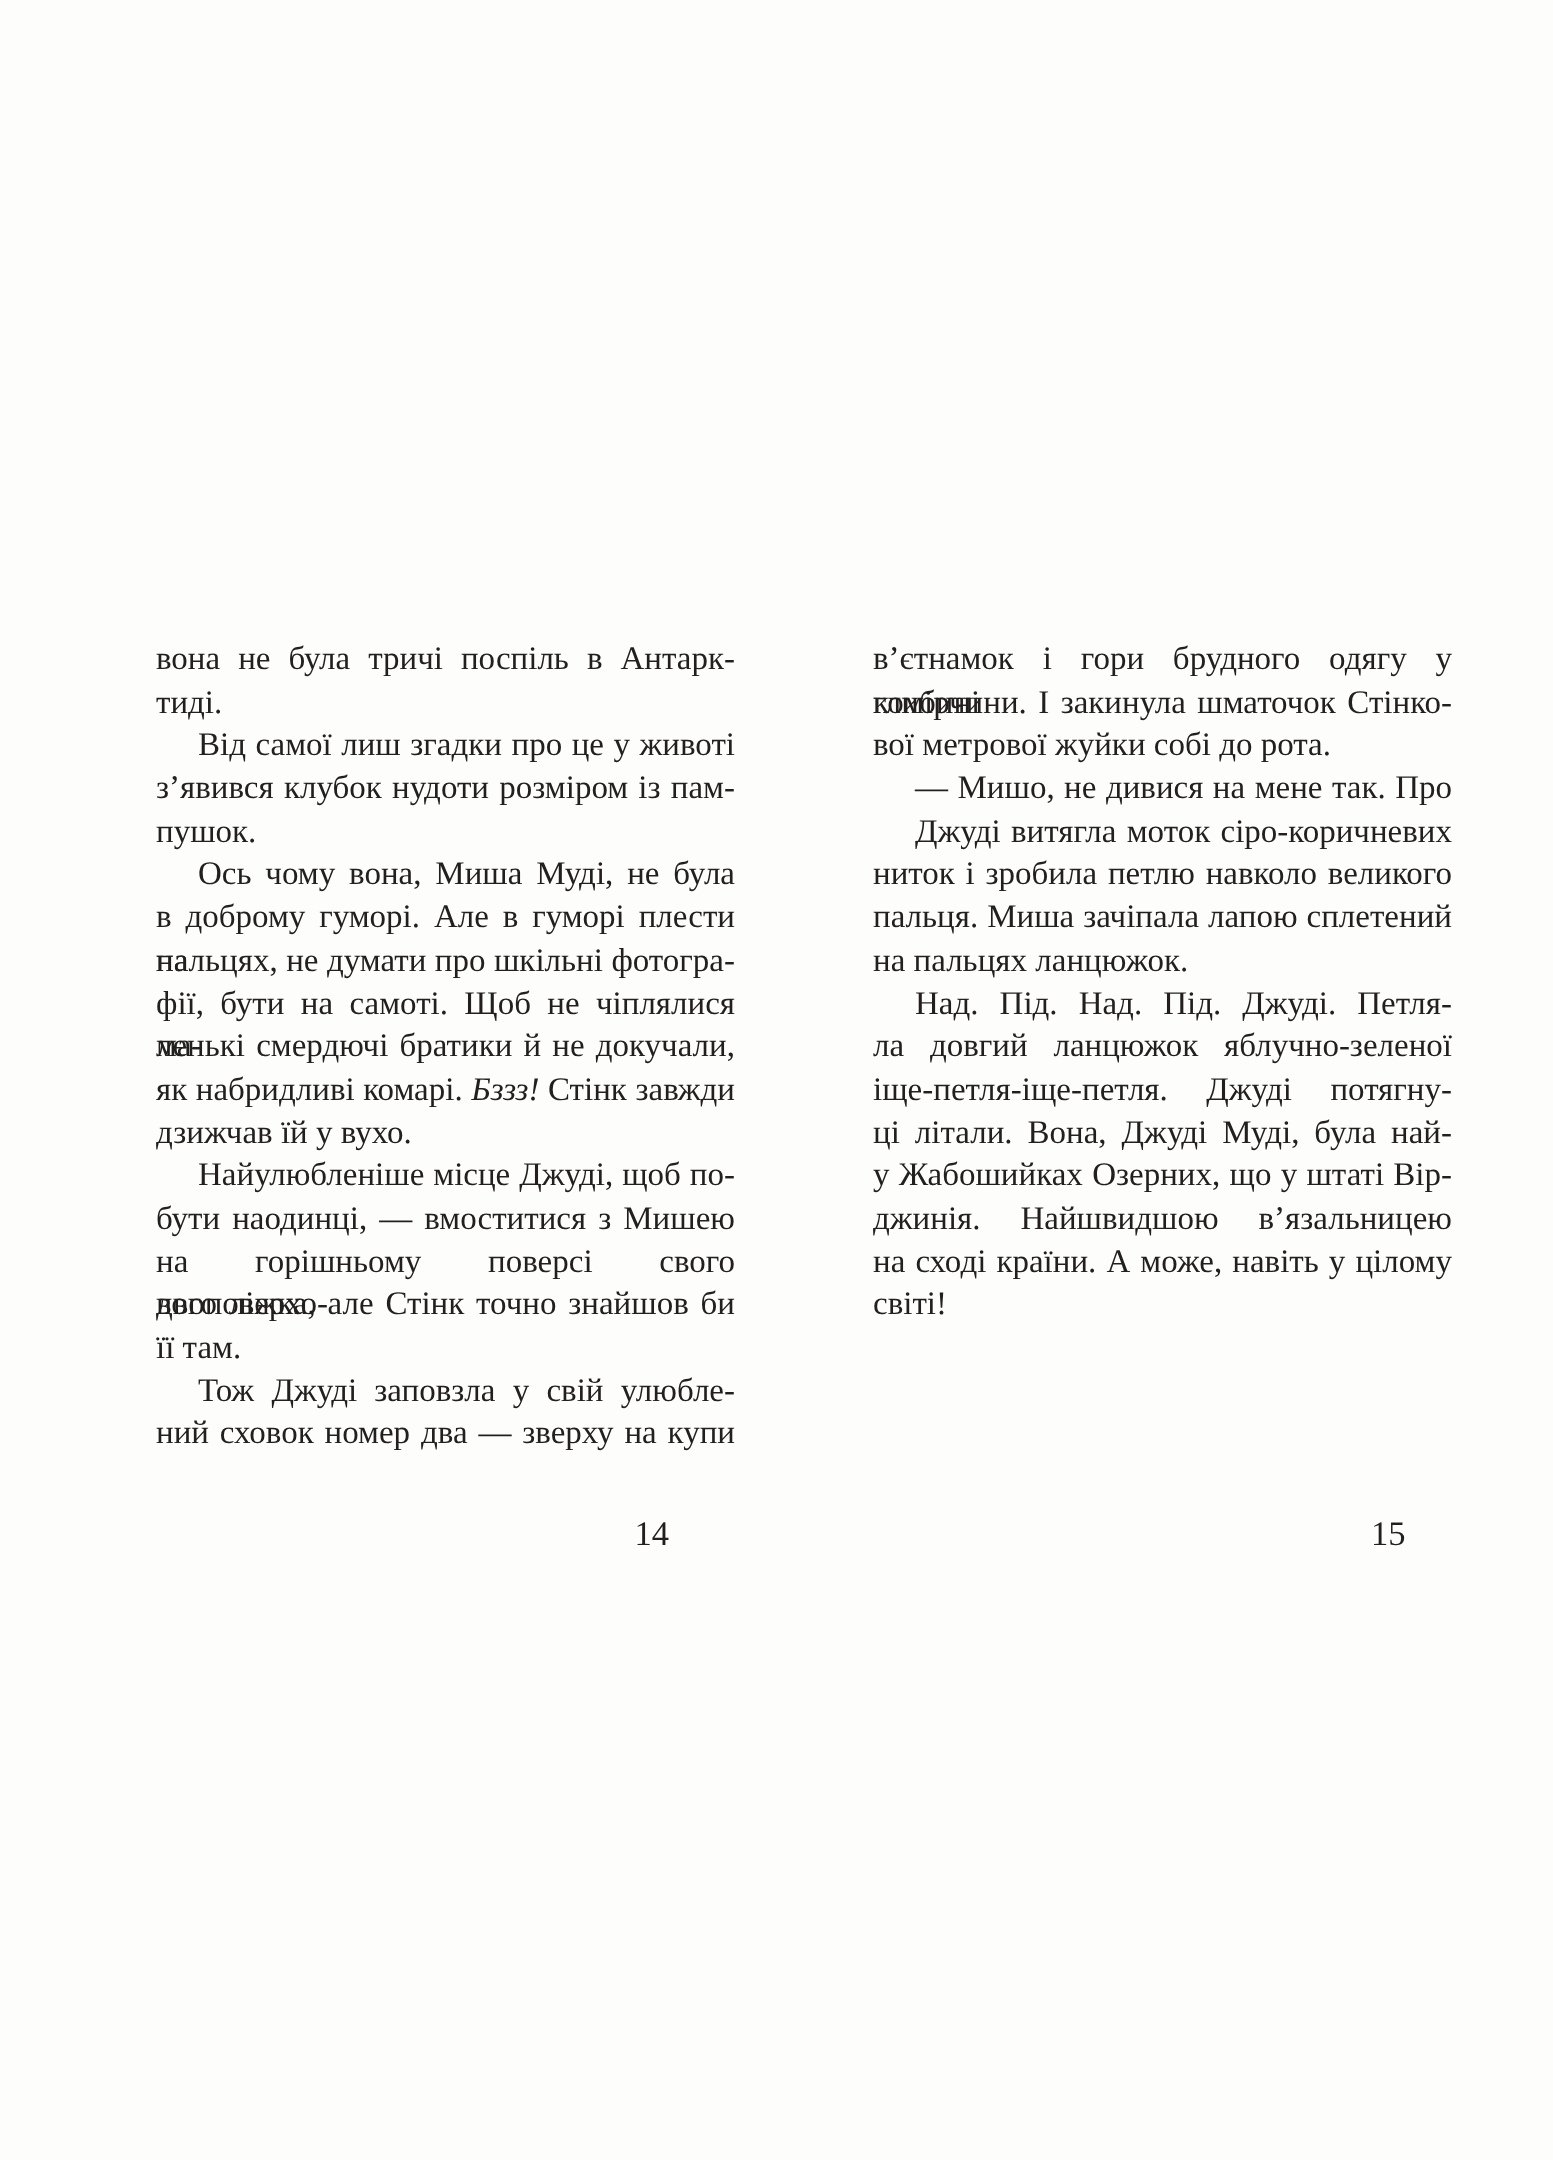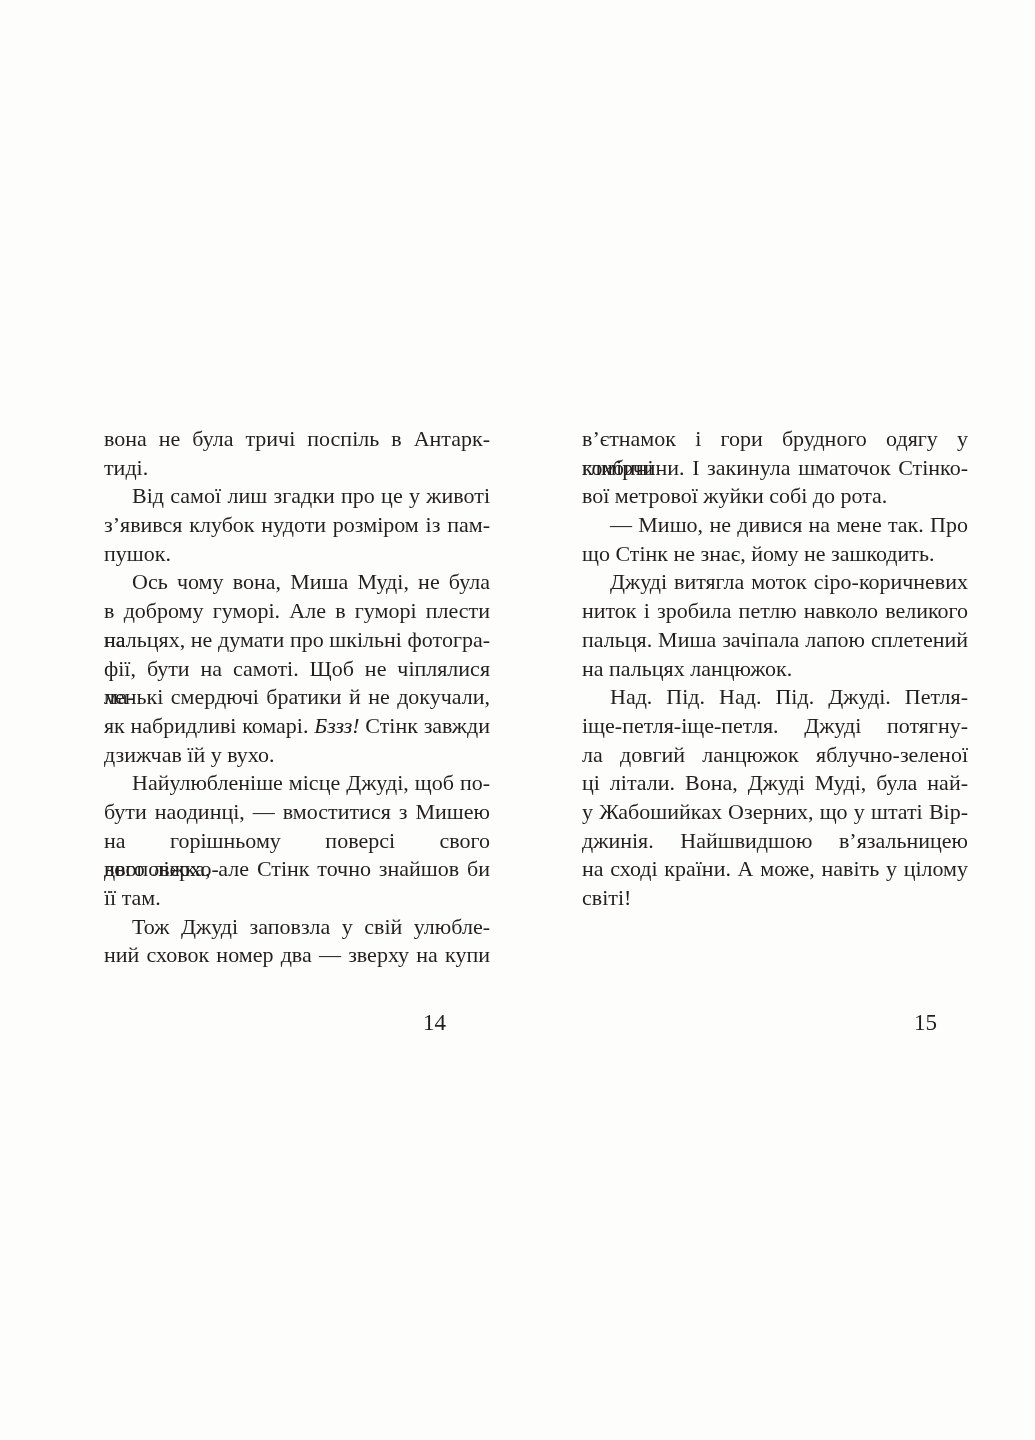--- a/index.html
+++ b/index.html
@@ -70,28 +70,27 @@
       <div class="line end"><span>її там.</span></div>
       <div class="line indent"><span>Тож Джуді заповзла у свій улюбле-</span></div>
       <div class="line"><span>ний сховок номер два — зверху на купи</span></div>
     </div>
 
   <div class="page-col right">
       <div class="line"><span>в’єтнамок і гори брудного одягу у глибині</span></div>
       <div class="line"><span>комірчини. І закинула шматочок Стінко-</span></div>
       <div class="line end"><span>вої метрової жуйки собі до рота.</span></div>
       <div class="line indent"><span>— Мишо, не дивися на мене так. Про</span></div>
-      <div class="line end"><span>що Стінк не знає, йому не зашкодить.</span></div>
       <div class="line indent"><span>Джуді витягла моток сіро-коричневих</span></div>
       <div class="line"><span>ниток і зробила петлю навколо великого</span></div>
       <div class="line"><span>пальця. Миша зачіпала лапою сплетений</span></div>
       <div class="line end"><span>на пальцях ланцюжок.</span></div>
       <div class="line indent"><span>Над. Під. Над. Під. Джуді. Петля-</span></div>
+      <div class="line"><span>ла довгий ланцюжок яблучно-зеленої</span></div>
       <div class="line"><span>іще-петля-іще-петля. Джуді потягну-</span></div>
-      <div class="line"><span>ла довгий ланцюжок яблучно-зеленої</span></div>
       <div class="line"><span>ці літали. Вона, Джуді Муді, була най-</span></div>
       <div class="line"><span>у Жабошийках Озерних, що у штаті Вір-</span></div>
       <div class="line"><span>джинія. Найшвидшою в’язальницею</span></div>
       <div class="line"><span>на сході країни. А може, навіть у цілому</span></div>
       <div class="line end"><span>світі!</span></div>
     </div>
 
   <div class="folio left">14</div>
 
   <div class="folio right">15</div>

